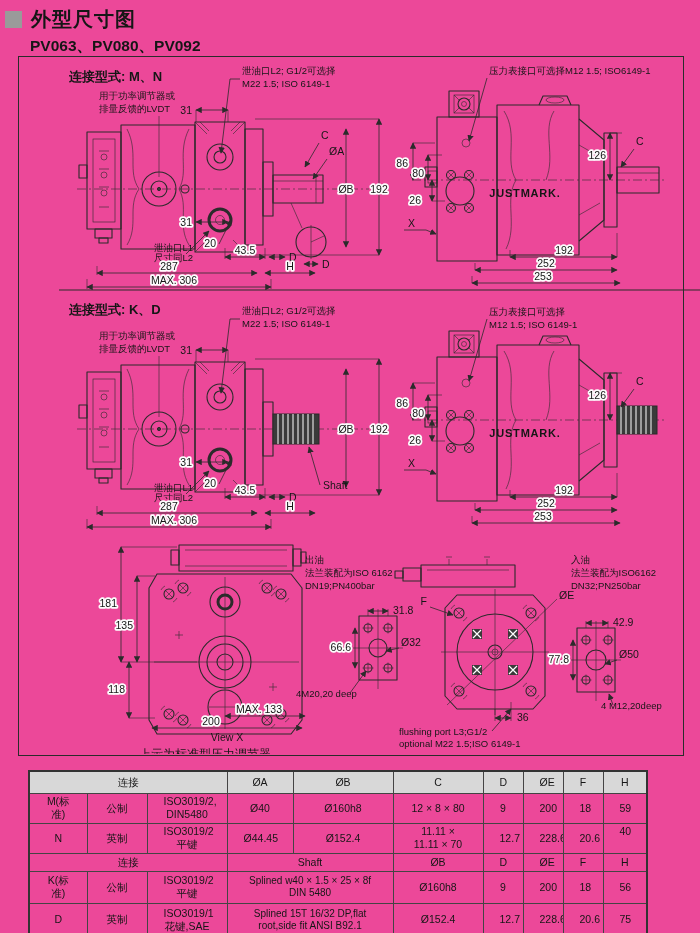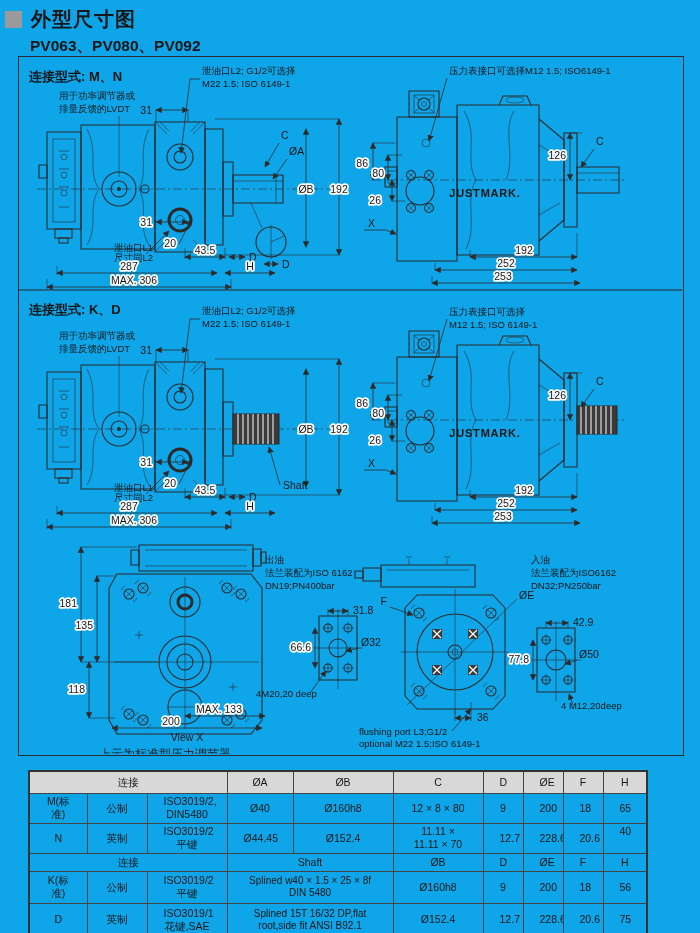--- a/index.html
+++ b/index.html
@@ -1,23 +1,23 @@
 <!DOCTYPE html>
 <html><head>
 <meta charset="utf-8">
 <style>
   html,body{margin:0;padding:0;background:#eee;}
-  .page{position:relative;width:700px;height:933px;background:#0ea5e9;
+  .page{position:relative;width:700px;height:933px;background:#ec4899;
         font-family:"Liberation Sans",sans-serif;color:#161616;overflow:hidden;}
   .hdr{display:flex;align-items:center;gap:9px;padding:6px 0 0 5px;}
   .sq{width:17px;height:17px;background:#9a9a9a;}
   h1{font-size:20px;margin:0;font-weight:bold;letter-spacing:1px;}
   h2{margin:3px 0 16px 30px;font-size:15.5px;font-weight:bold;}
   .diagram-box{position:absolute;left:18px;top:56px;width:666px;height:700px;
-               border:1.5px solid #2b2b2b;box-sizing:border-box;}
+               border:1.5px solid #2b2b2b;box-sizing:border-box;padding-left:40px;}
   svg{display:block;}
   
   .ln{fill:none;stroke:#2b2b2b;stroke-width:1.1;stroke-linejoin:round;}
   .tk{stroke-width:3px;}
   .tn{fill:none;stroke:#2b2b2b;stroke-width:0.6;}
   .cl{fill:none;stroke:#2b2b2b;stroke-width:0.6;stroke-dasharray:9 3 2 3;}
   .dm{fill:none;stroke:#2b2b2b;stroke-width:0.8;marker-start:url(#ar);marker-end:url(#ar);}
   .le{fill:none;stroke:#2b2b2b;stroke-width:0.8;marker-end:url(#ar);}
   .dk{fill:#3a3a3a;stroke:#2b2b2b;}
   text{font-family:"Liberation Sans",sans-serif;fill:#161616;}
@@ -409,21 +409,21 @@
       <td>M(标准)</td>
       <td>公制</td>
       <td>ISO3019/2,
 DIN5480</td>
       <td>Ø40</td>
       <td>Ø160h8</td>
       <td>12 × 8 × 80</td>
       <td>9</td>
       <td>200</td>
       <td>18</td>
-      <td>65</td>
+      <td>59</td>
     </tr>
     <tr style="height:30px">
       <td>N</td>
       <td>英制</td>
       <td>ISO3019/2
 平键</td>
       <td>Ø44.45</td>
       <td>Ø152.4</td>
       <td>11.11 × 11.11 × 70</td>
       <td>12.7</td>

